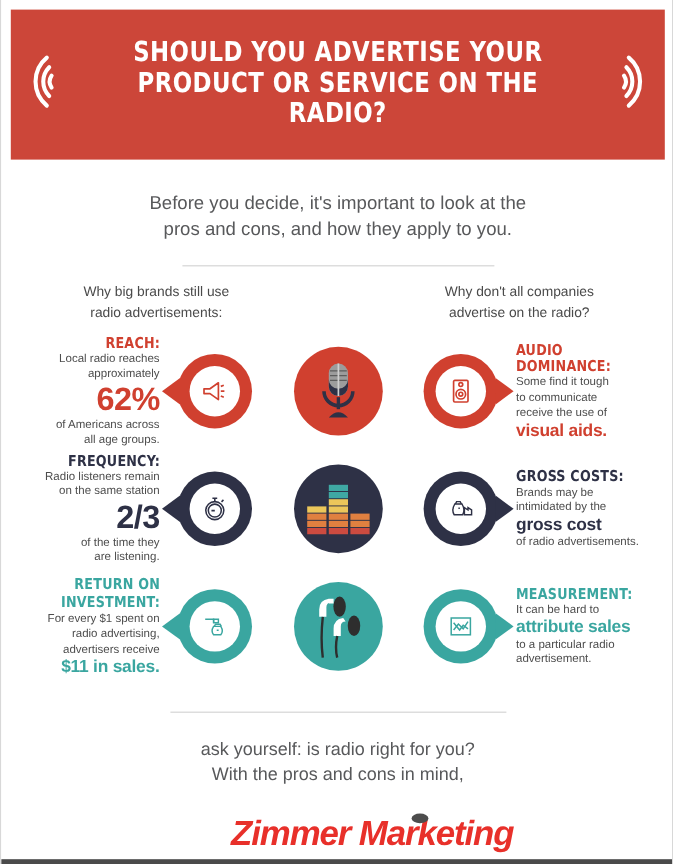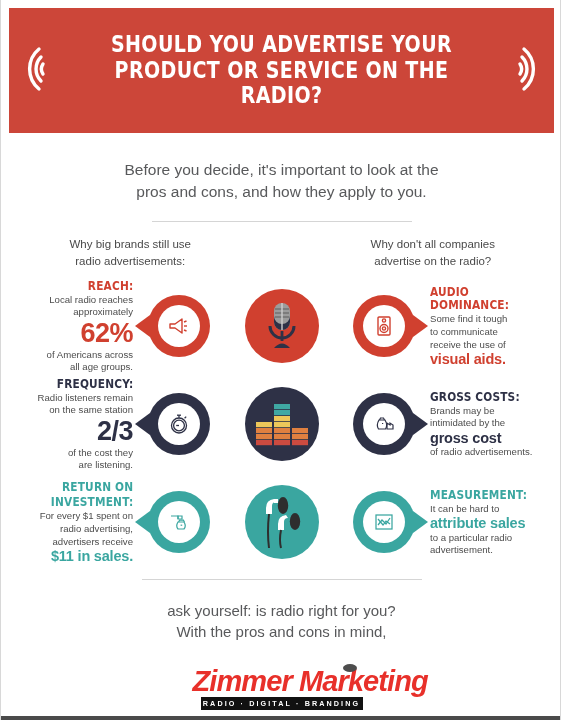--- a/index.html
+++ b/index.html
@@ -392,21 +392,21 @@
     </div>
 
     <div class="row">
 
       <div class="side left">
         <div class="txt left">
           <div class="cat left c-navy">FREQUENCY:</div>
           <div>Radio listeners remain</div>
           <div>on the same station</div>
           <div class="big c-navy">2/3</div>
-          <div>of the cost they</div>
+          <div>of the time they</div>
           <div>are listening.</div>
         </div>
       </div>
 
       <div class="bubble-cell">
         <div class="bubble" style="background:#2e3146;color:#2e3146">
           <span class="tail point-left"></span>
           <span class="inner">
             <svg width="24" height="24" viewBox="0 0 24 24">
               <g stroke="#2e3146" stroke-width="1.3" fill="none">
@@ -545,18 +545,17 @@
   </div>
 
   <div class="footer">
     <div class="divider-bottom"></div>
     <div class="footer-text">ask yourself: is radio right for you?</div>
     <div class="footer-text">With the pros and cons in mind,</div>
 
     <div class="logo">
       <span class="logo-dot"></span>
       <div class="logo-word">Zimmer Marketing</div>
-      <div class="logo-bar">RADIO · DIGITAL · BRANDING</div>
     </div>
   </div>
 
   <div class="bottom-edge"></div>
 </div>
 
 </body></html>

